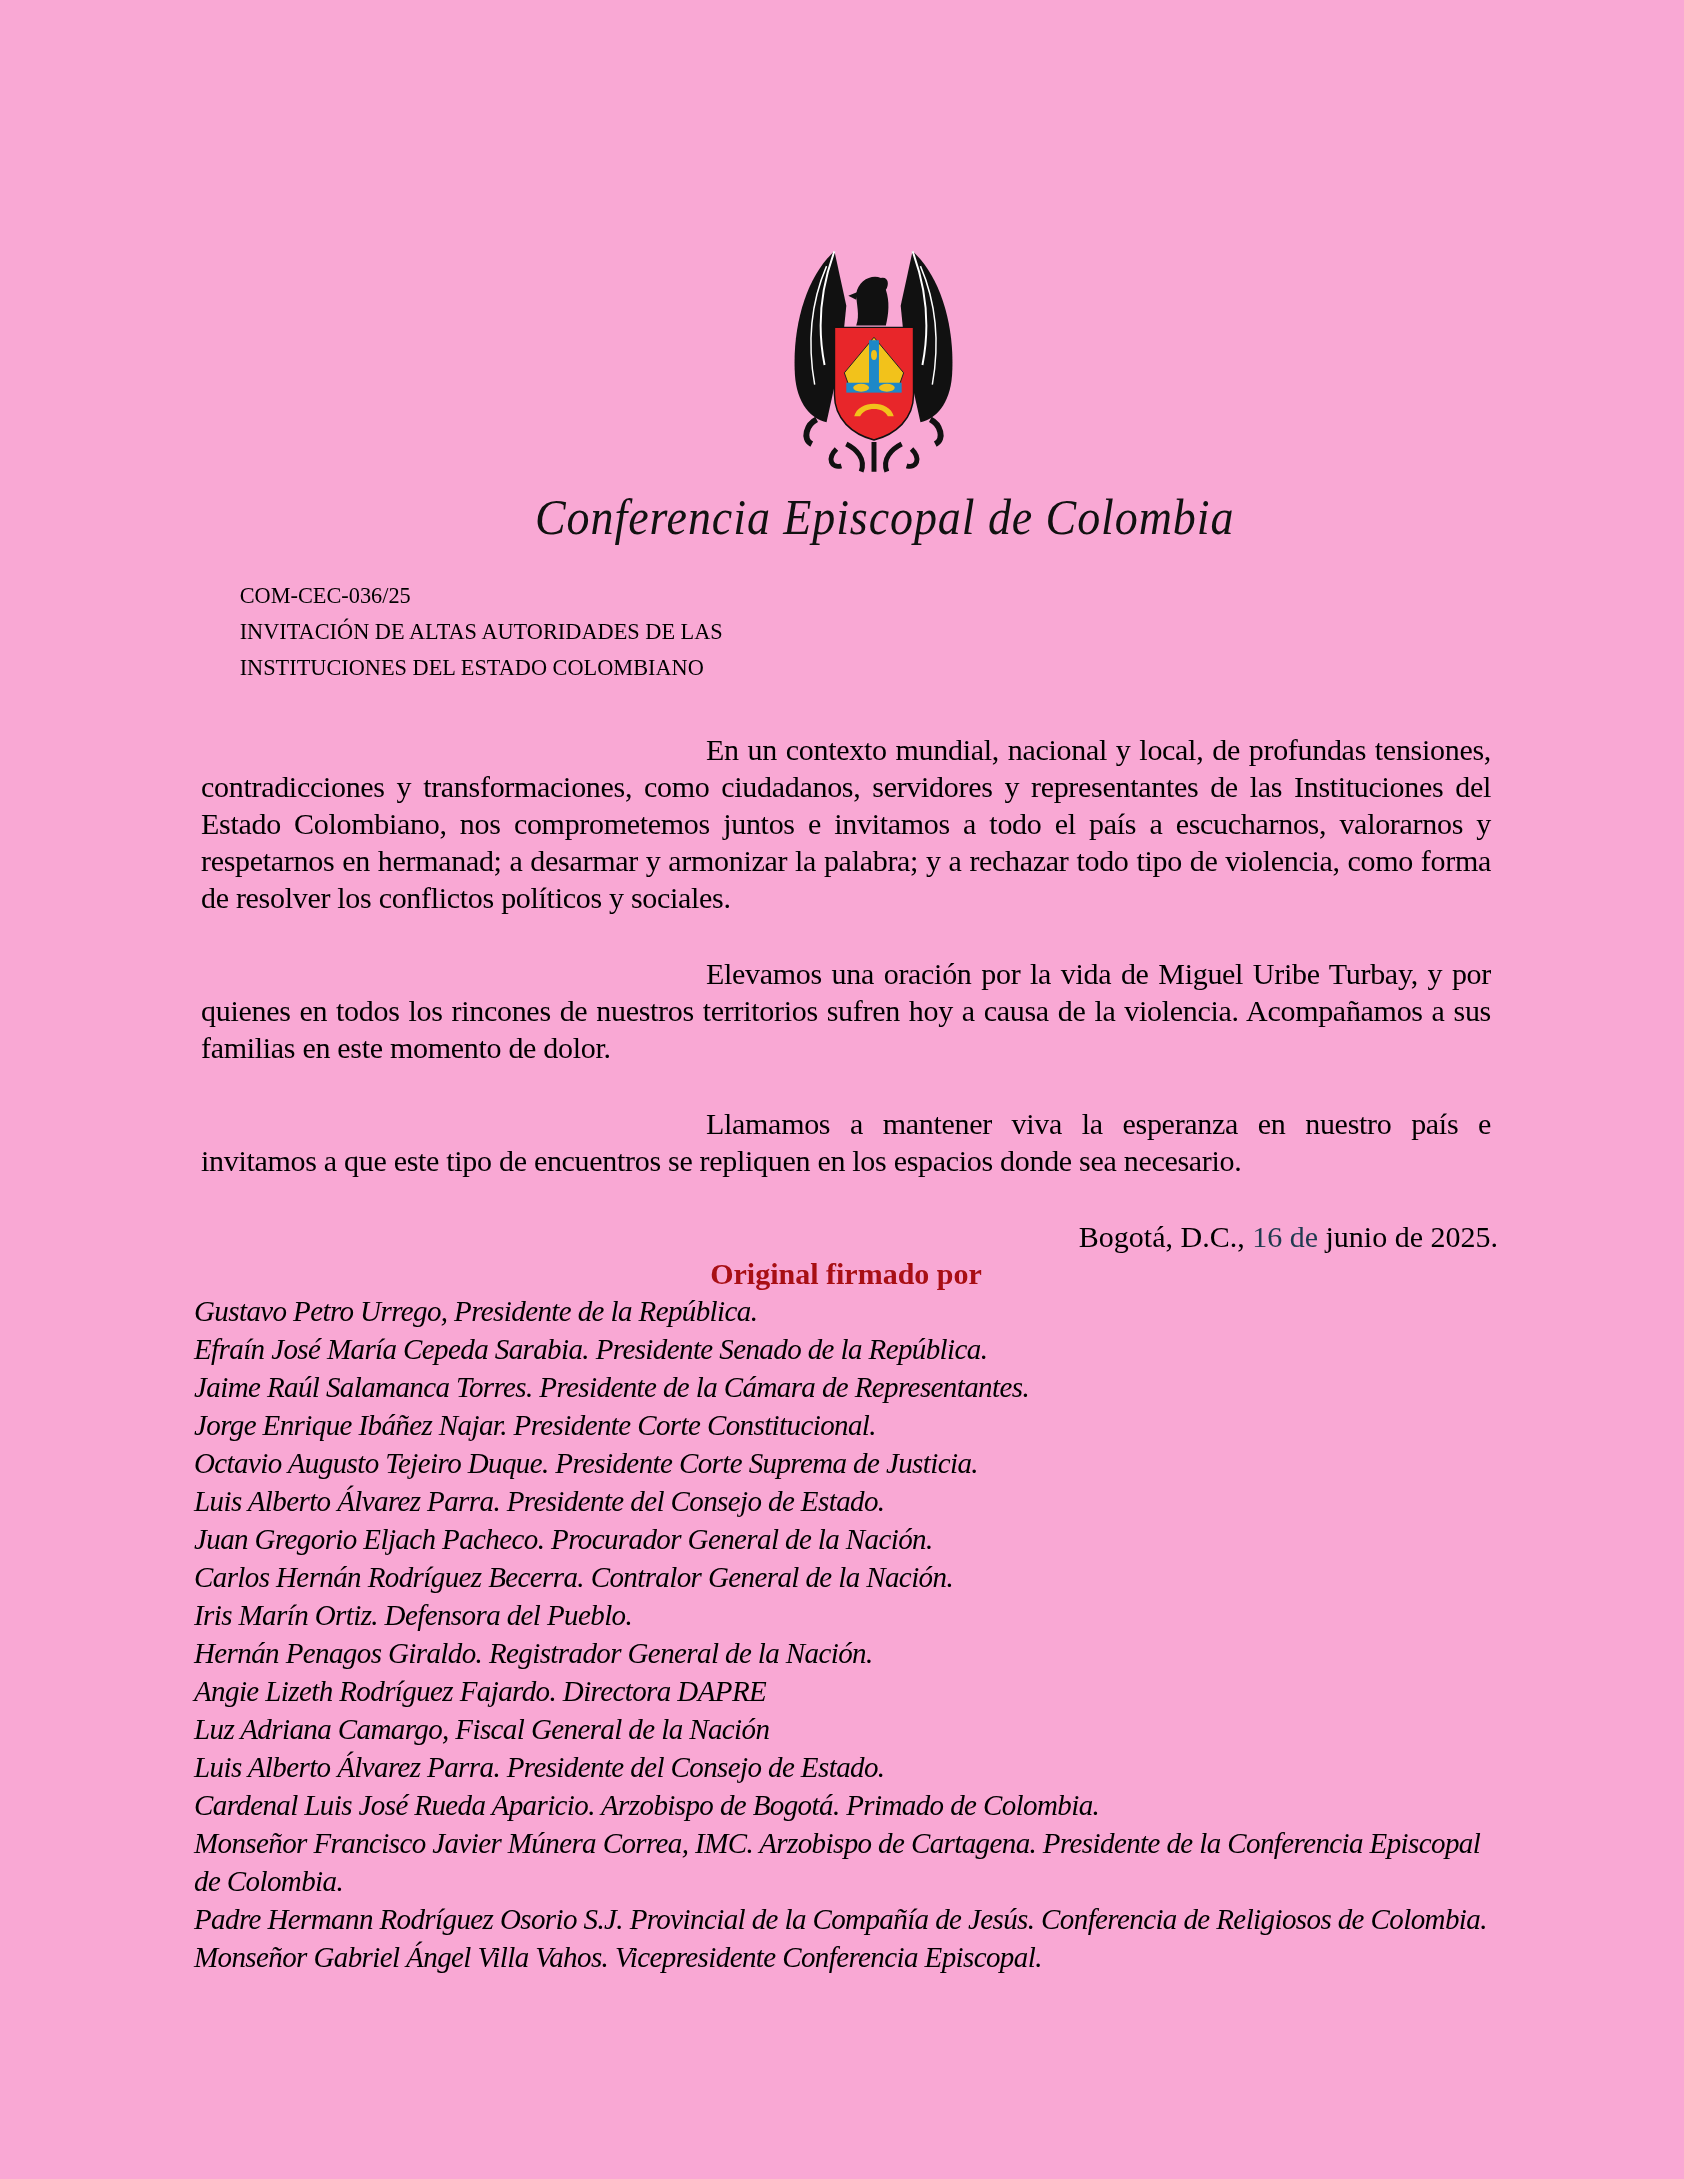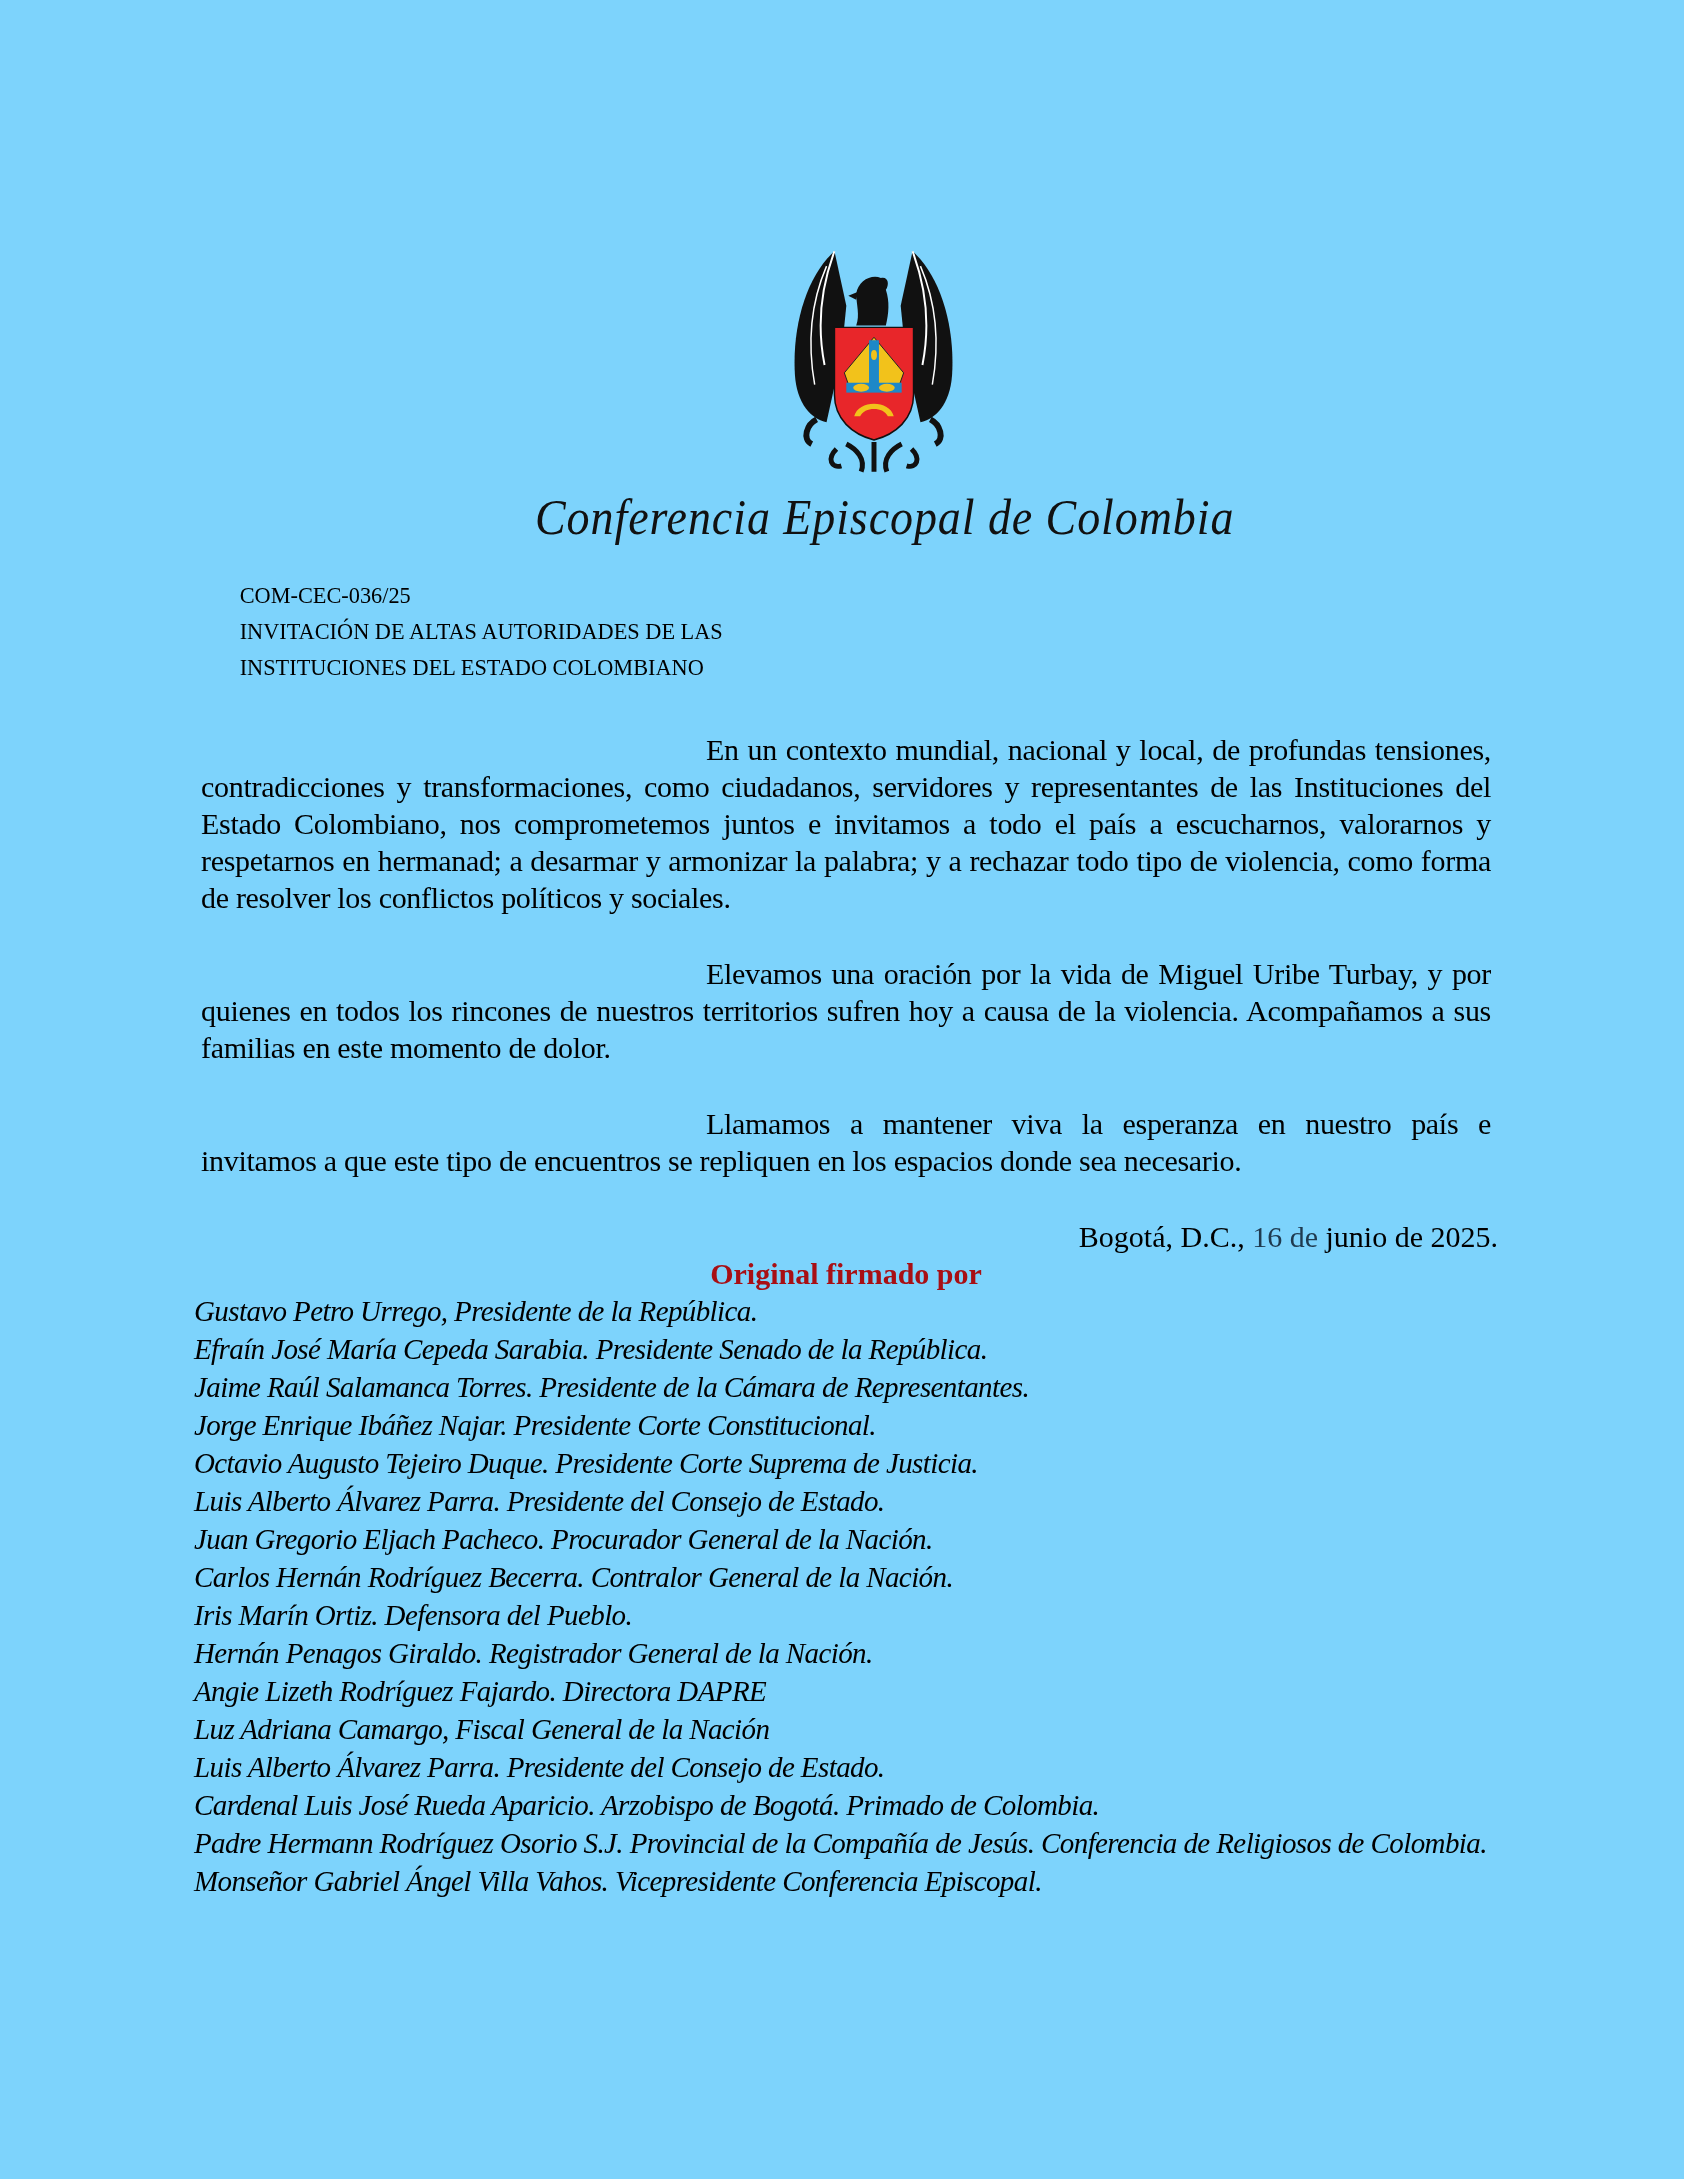--- a/index.html
+++ b/index.html
@@ -1,19 +1,19 @@
 <!DOCTYPE html>
 <html><head>
 <meta charset="utf-8">
 <style>
   html, body { margin: 0; padding: 0; background: #ffffff; }
   body { width: 1684px; height: 2179px; position: relative; overflow: hidden; }
   .page {
     position: absolute; left: 0; top: 0; width: 1684px; height: 2179px;
-    background: #7dd3fc; color: #000000;
+    background: #f9a8d4; color: #000000;
     font-family: "Liberation Serif", "DejaVu Serif", serif;
   }
   .logo {
     position: absolute; left: 787px; top: 246px; width: 173px; height: 228px;
   }
   .logo svg { width: 100%; height: 100%; display: block; }
   .script-title {
     position: absolute; left: 535px; top: 483px; width: 683px; height: 69px;
     font-family: "Liberation Serif", "DejaVu Serif", serif;
     font-style: italic; font-size: 50px; line-height: 69px;
@@ -119,18 +119,19 @@
     <div class="sig">Octavio Augusto Tejeiro Duque. Presidente Corte Suprema de Justicia.</div>
     <div class="sig">Luis Alberto Álvarez Parra. Presidente del Consejo de Estado.</div>
     <div class="sig">Juan Gregorio Eljach Pacheco. Procurador General de la Nación.</div>
     <div class="sig">Carlos Hernán Rodríguez Becerra. Contralor General de la Nación.</div>
     <div class="sig">Iris Marín Ortiz. Defensora del Pueblo.</div>
     <div class="sig">Hernán Penagos Giraldo. Registrador General de la Nación.</div>
     <div class="sig">Angie Lizeth Rodríguez Fajardo. Directora DAPRE</div>
     <div class="sig">Luz Adriana Camargo, Fiscal General de la Nación</div>
     <div class="sig">Luis Alberto Álvarez Parra. Presidente del Consejo de Estado.</div>
     <div class="sig">Cardenal Luis José Rueda Aparicio. Arzobispo de Bogotá. Primado de Colombia.</div>
+    <div class="sig">Monseñor Francisco Javier Múnera Correa, IMC. Arzobispo de Cartagena. Presidente de la Conferencia Episcopal de Colombia.</div>
     <div class="sig">Padre Hermann Rodríguez Osorio S.J. Provincial de la Compañía de Jesús. Conferencia de Religiosos de Colombia.</div>
     <div class="sig">Monseñor Gabriel Ángel Villa Vahos. Vicepresidente Conferencia Episcopal.</div>
   </div>
 
 </div>
 
 
 </body></html>

